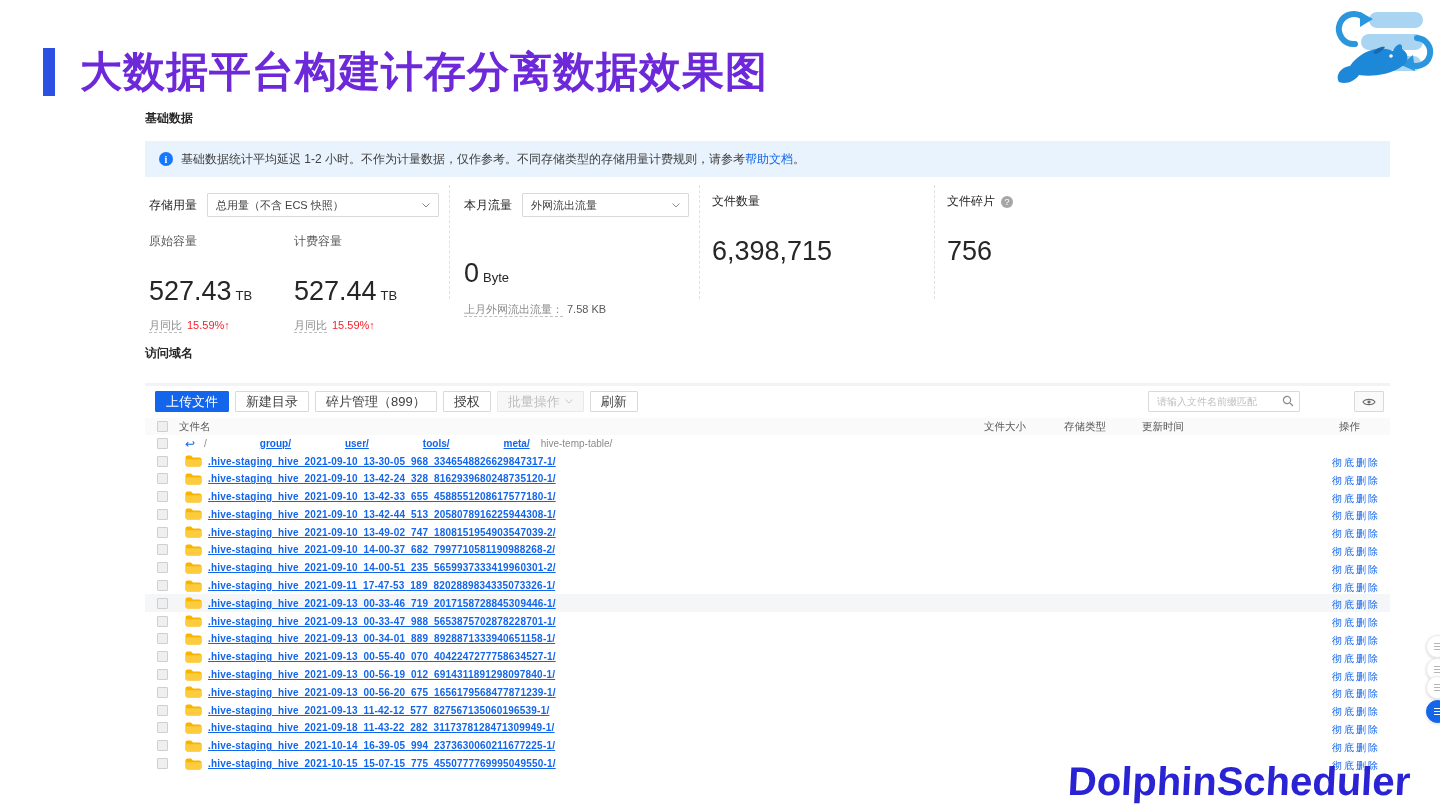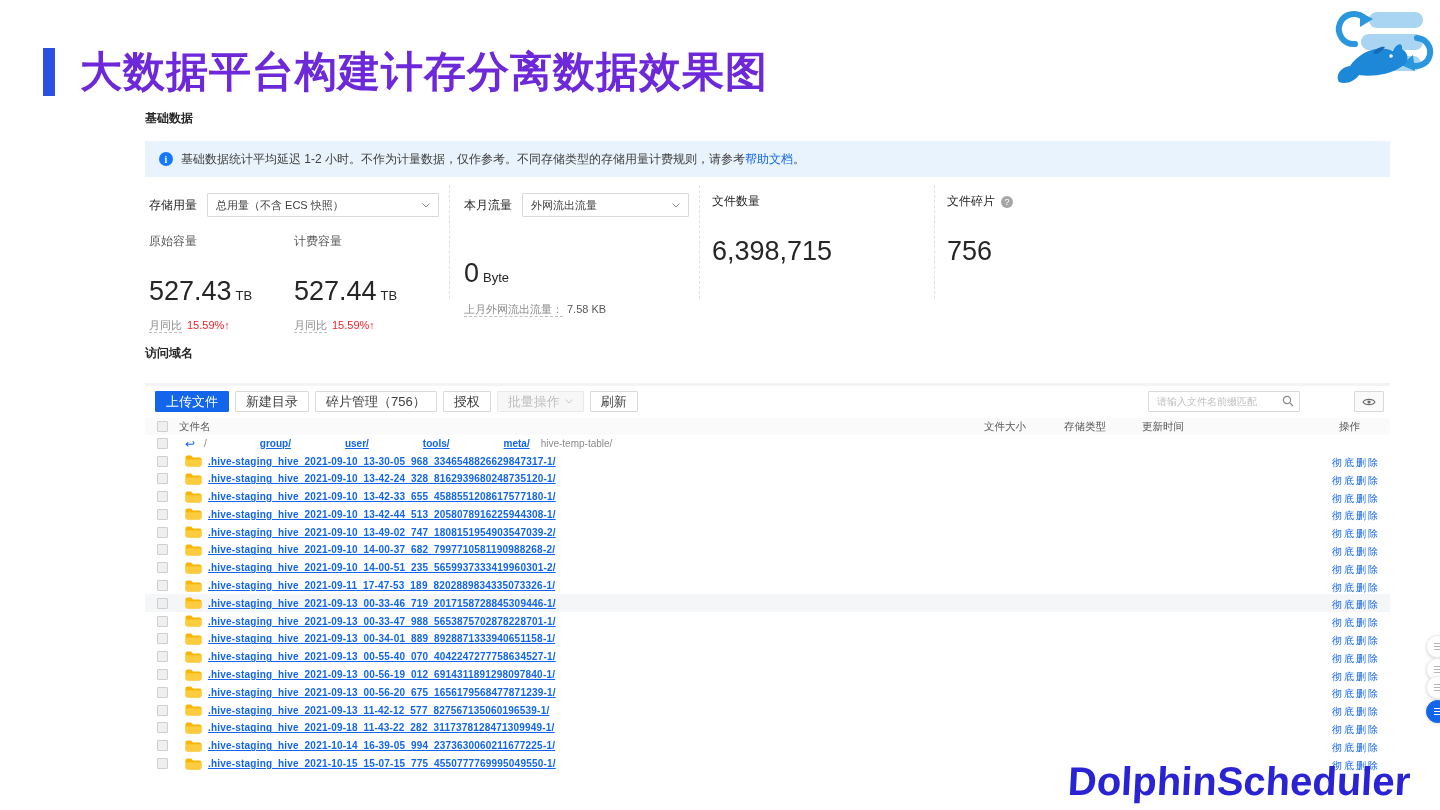--- a/index.html
+++ b/index.html
@@ -186,21 +186,21 @@
       </div>
     </div>
 
     <div class="section-label domain-label">访问域名</div>
 
     <div class="card">
 
       <div class="toolbar">
         <button class="btn btn-primary">上传文件</button>
         <button class="btn">新建目录</button>
-        <button class="btn">碎片管理（756）</button>
+        <button class="btn">碎片管理（899）</button>
         <button class="btn">授权</button>
         <button class="btn btn-disabled">
           <span>批量操作</span>
           <svg class="chev" viewBox="0 0 8 5">
               <polyline points="0.5,0.5 4,4 7.5,0.5" fill="none" stroke="#c9c9c9"></polyline>
             </svg>
         </button>
         <button class="btn">刷新</button>
 
         <div class="search-wrap">

